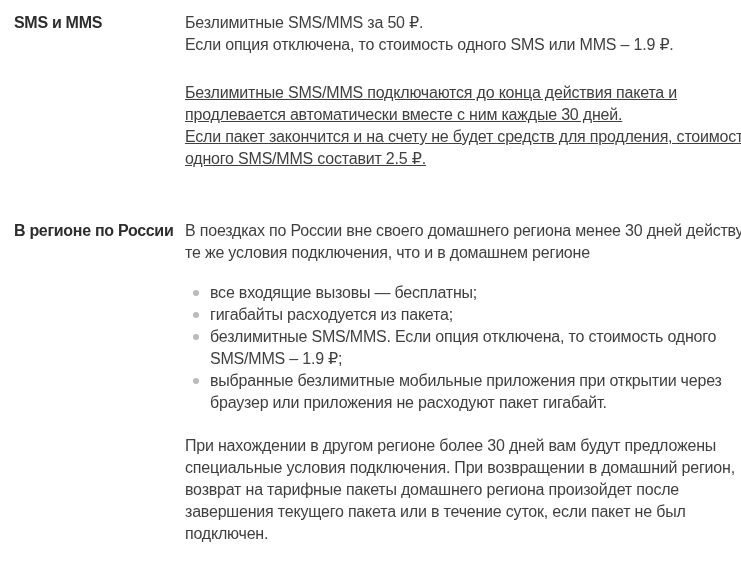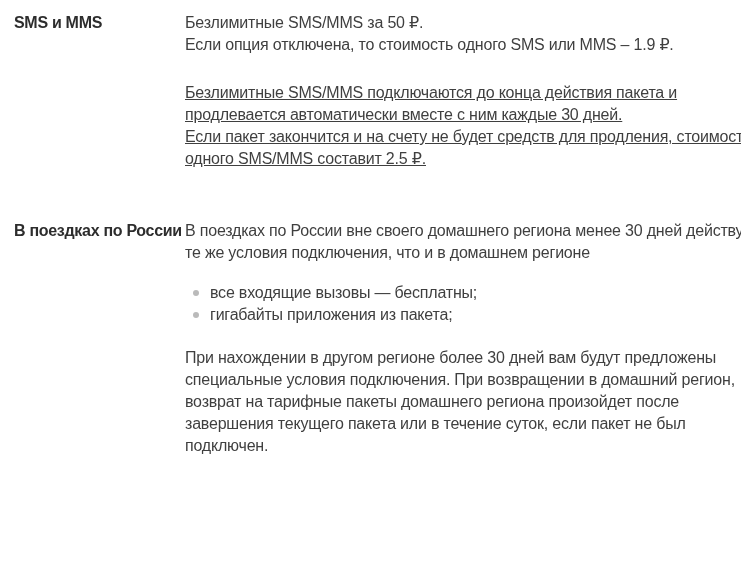--- a/index.html
+++ b/index.html
@@ -79,32 +79,42 @@
       <p class="para">Безлимитные SMS/MMS за 50 ₽.
 Если опция отключена, то стоимость одного SMS или MMS – 1.9 ₽.</p>
       <p class="para">Безлимитные SMS/MMS подключаются до конца действия пакета и
 продлевается автоматически вместе с ним каждые 30 дней.
 Если пакет закончится и на счету не будет средств для продления, стоимость
 одного SMS/MMS составит 2.5 ₽.</p>
     </div>
   </section>
 
   <section class="row">
-    <div class="label">В поездках по России</div>
+    <div class="label">В регионе по России</div>
     <div class="content">
       <p class="para">В поездках по России вне своего домашнего региона менее 30 дней действуют
 те же условия подключения, что и в домашнем регионе</p>
       <ul class="bullets">
         <li class="bullet">
           <span class="dot"></span>
           <span class="bullet-text">все входящие вызовы — бесплатны;</span>
         </li>
         <li class="bullet">
           <span class="dot"></span>
-          <span class="bullet-text">гигабайты приложения из пакета;</span>
+          <span class="bullet-text">гигабайты расходуется из пакета;</span>
+        </li>
+        <li class="bullet">
+          <span class="dot"></span>
+          <span class="bullet-text">безлимитные SMS/MMS. Если опция отключена, то стоимость одного
+SMS/MMS – 1.9 ₽;</span>
+        </li>
+        <li class="bullet">
+          <span class="dot"></span>
+          <span class="bullet-text">выбранные безлимитные мобильные приложения при открытии через
+браузер или приложения не расходуют пакет гигабайт.</span>
         </li>
       </ul>
       <p class="para outro">При нахождении в другом регионе более 30 дней вам будут предложены
 специальные условия подключения. При возвращении в домашний регион,
 возврат на тарифные пакеты домашнего региона произойдет после
 завершения текущего пакета или в течение суток, если пакет не был
 подключен.</p>
     </div>
   </section>
 

